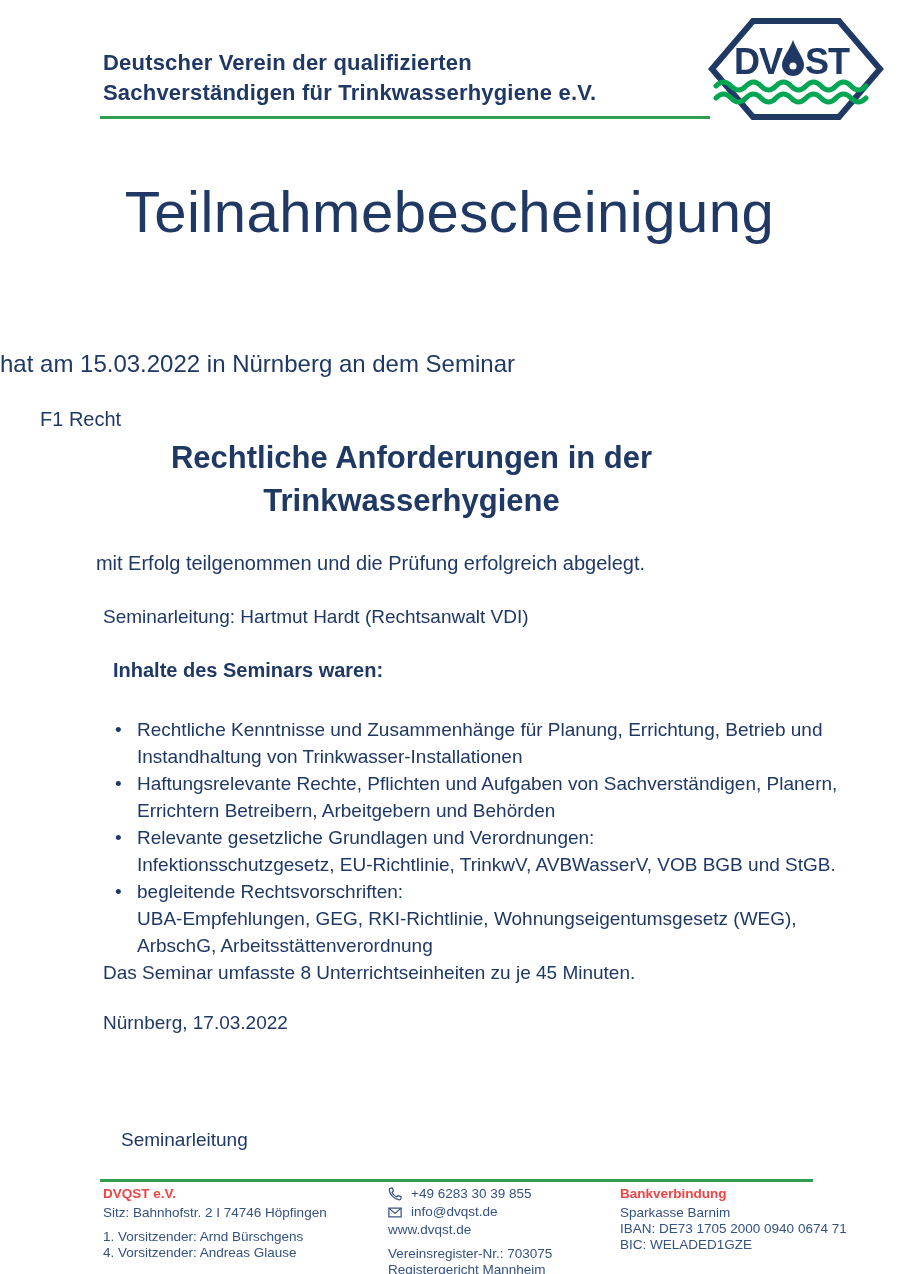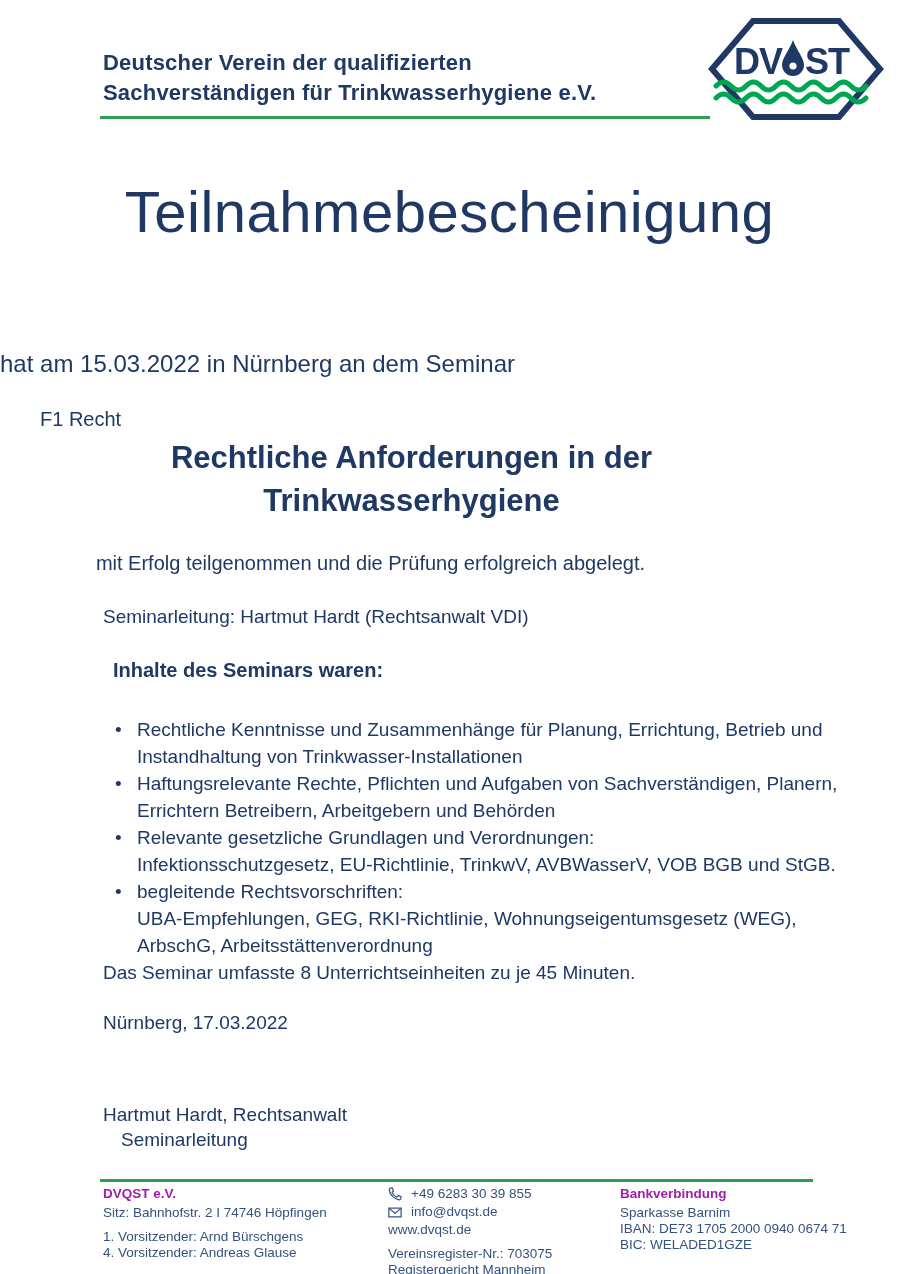--- a/index.html
+++ b/index.html
@@ -30,21 +30,21 @@
   .sig-name { position:absolute; left:103px; top:1104px; font-size:19px; }
   .sig-role { position:absolute; left:121px; top:1129px; font-size:19px; }
 
   
   .footer-rule { position:absolute; left:100px; top:1179px; width:713px; height:3px; background:#2e9e50; }
   .footer { position:absolute; left:0; top:1186px; width:899px; color:#35517e; font-size:13.5px; line-height:16px; }
   .fcol { position:absolute; top:0; }
   .fcol-1 { left:103px; }
   .fcol-2 { left:388px; }
   .fcol-3 { left:620px; }
-  .f-title { font-weight:bold; color:#a21caf; margin-bottom:3px; }
+  .f-title { font-weight:bold; color:#ef4444; margin-bottom:3px; }
   .f-gap { height:8px; }
   .icon-row { display:flex; align-items:center; gap:9px; margin-bottom:2px; }
   .icon-row svg { flex:0 0 auto; }
 </style>
 </head>
 <body>
 
 <div class="page">
 
   <div class="org-name pre">Deutscher Verein der qualifizierten
@@ -77,21 +77,20 @@
 Errichtern Betreibern, Arbeitgebern und Behörden</li>
     <li>Relevante gesetzliche Grundlagen und Verordnungen:
 Infektionsschutzgesetz, EU-Richtlinie, TrinkwV, AVBWasserV, VOB BGB und StGB.</li>
     <li>begleitende Rechtsvorschriften:
 UBA-Empfehlungen, GEG, RKI-Richtlinie, Wohnungseigentumsgesetz (WEG),
 ArbschG, Arbeitsstättenverordnung</li>
   </ul>
 
   <div class="duration">Das Seminar umfasste 8 Unterrichtseinheiten zu je 45 Minuten.</div>
   <div class="place-date">Nürnberg, 17.03.2022</div>
-  <div class="sig-name">Hartmut Hardt, Rechtsanwalt</div>
   <div class="sig-role">Seminarleitung</div>
 
   <div class="footer-rule"></div>
   <div class="footer">
 
     <div class="fcol fcol-1">
       <div class="f-title">DVQST e.V.</div>
       <div>Sitz: Bahnhofstr. 2 I 74746 Höpfingen</div>
       <div class="f-gap"></div>
       <div>1. Vorsitzender: Arnd Bürschgens</div>

